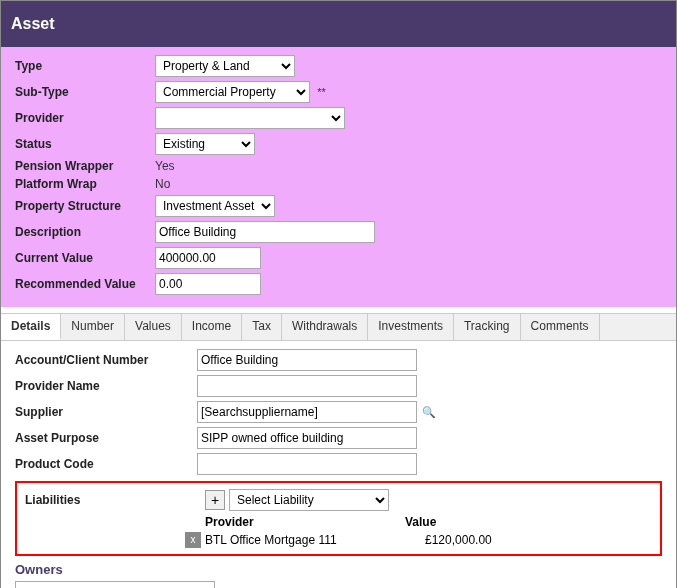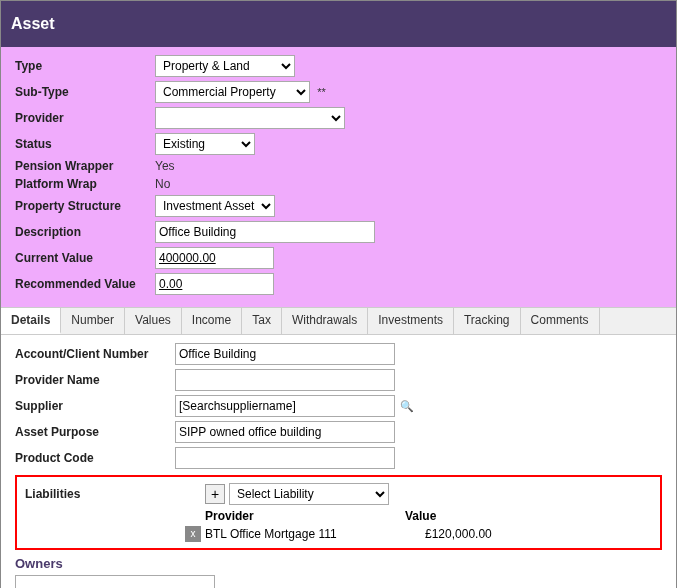--- a/index.html
+++ b/index.html
@@ -53,29 +53,30 @@
     }
 
     .select-property { width: 140px; }
     .select-subtype { width: 155px; }
     .select-provider { width: 190px; }
     .select-status { width: 100px; }
     .select-propstruct { width: 120px; }
     .select-liability { width: 160px; }
 
     input.input-desc { width: 220px; }
-    input.input-val { width: 119px; text-decoration: underline; }
+    input.input-val { width: 106px; }
 
     .double-asterisk { color: #333; margin-left: 4px; font-size: 11px; }
 
     .tabs-bar {
       display: flex;
       border-top: 1px solid #ccc;
       border-bottom: 1px solid #ccc;
       background: #f0f0f0;
+      margin-top: 6px;
     }
 
     .tab {
       padding: 5px 10px;
       font-size: 12px;
       color: #333;
       cursor: pointer;
       border-right: 1px solid #ccc;
       background: #f0f0f0;
     }
@@ -87,20 +88,21 @@
     }
 
     .tab-content {
       padding: 8px 14px;
     }
 
     .detail-row {
       display: flex;
       align-items: center;
       margin-bottom: 4px;
+      gap: 22px;
     }
 
     .detail-label {
       width: 160px;
       font-weight: bold;
       font-size: 12px;
       color: #222;
       flex-shrink: 0;
     }
 

